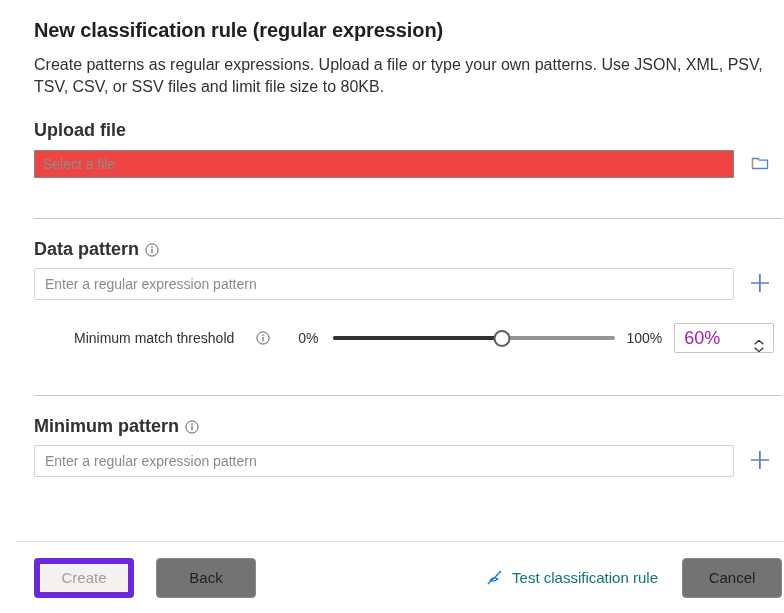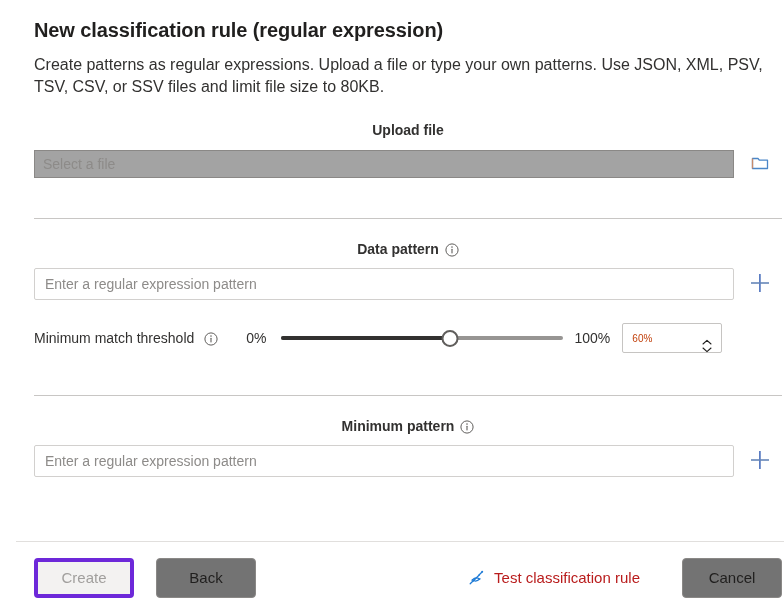--- a/index.html
+++ b/index.html
@@ -46,28 +46,27 @@
   .description {
     font-size: 16px;
     color: #323130;
     line-height: 22px;
     margin: 0;
     padding-top: 10px;
     max-width: 730px;
   }
 
   .section-label {
-    font-size: 14px;
+    font-size: 18px;
     font-weight: bold;
     color: #323130;
     display: flex;
     align-items: center;
     gap: 6px;
     line-height: 20px;
-    justify-content: center;
   }
 
   .info-icon {
     display: inline-flex;
     align-items: center;
     justify-content: center;
     width: 14px;
     height: 14px;
     position: relative;
     top: 1px;
@@ -84,21 +83,21 @@
     gap: 0;
     margin-top: 8px;
   }
 
   .file-input {
     width: 700px;
     height: 28px;
     box-sizing: border-box;
     border: 1px solid #8a8886;
     border-radius: 0;
-    background: #a3a3a3;
+    background: #ef4444;
     font-family: "Liberation Sans", sans-serif;
     font-size: 14px;
     color: #323130;
     padding: 0 8px;
     outline: none;
   }
   .file-input::placeholder { color: #8d8b89; opacity: 1; }
 
   .icon-button {
     width: 32px;
@@ -156,23 +155,24 @@
   .slider-row {
     display: flex;
     align-items: center;
     margin-top: 22px;
   }
 
   .slider-label {
     font-size: 14px;
     color: #323130;
     display: flex;
-    align-items: center;
-    gap: 10px;
+    align-items: flex-start;
+    gap: 22px;
     white-space: nowrap;
+    margin-left: 40px;
   }
 
   .slider-min {
     font-size: 14px;
     color: #323130;
     margin-left: 28px;
     white-space: nowrap;
   }
 
   .slider-track-wrap {
@@ -224,22 +224,22 @@
     box-sizing: border-box;
     border: 1px solid #c6c4c2;
     border-radius: 2px;
     background: #ffffff;
     display: flex;
     align-items: center;
     justify-content: space-between;
     padding: 0 6px 0 9px;
   }
   .spinner-value {
-    font-size: 10px;
-    color: #c2410c;
+    font-size: 18px;
+    color: #a21caf;
   }
   .spinner-arrows {
     display: flex;
     flex-direction: column;
     align-items: center;
     justify-content: center;
     gap: 2px;
     width: 16px;
     cursor: pointer;
   }
@@ -271,44 +271,44 @@
     font-size: 15px;
     border-radius: 4px;
     background: #737373;
     border: 1px solid #8a8886;
     color: #201f1e;
     cursor: pointer;
     padding: 0 16px;
   }
   .btn-create {
     background: #f3f2f1;
-    border: 4px solid #6d28d9;
+    border: 6px solid #6d28d9;
     color: #a19f9d;
     cursor: default;
     width: 100px;
     min-width: 100px;
   }
   .btn-back {
     margin-left: 22px;
     width: 100px;
   }
   .btn-cancel {
     width: 100px;
   }
 
   .footer-spacer { flex: 1; }
 
   .test-link {
     display: flex;
     align-items: center;
     gap: 9px;
     font-size: 15px;
-    color: #b91c1c;
+    color: #0f766e;
     cursor: default;
-    margin-right: 42px;
+    margin-right: 24px;
     white-space: nowrap;
   }
   .test-icon { display: flex; align-items: center; }
 </style>
 </head>
 <body>
 
 <div class="panel">
 
   <div class="content">

